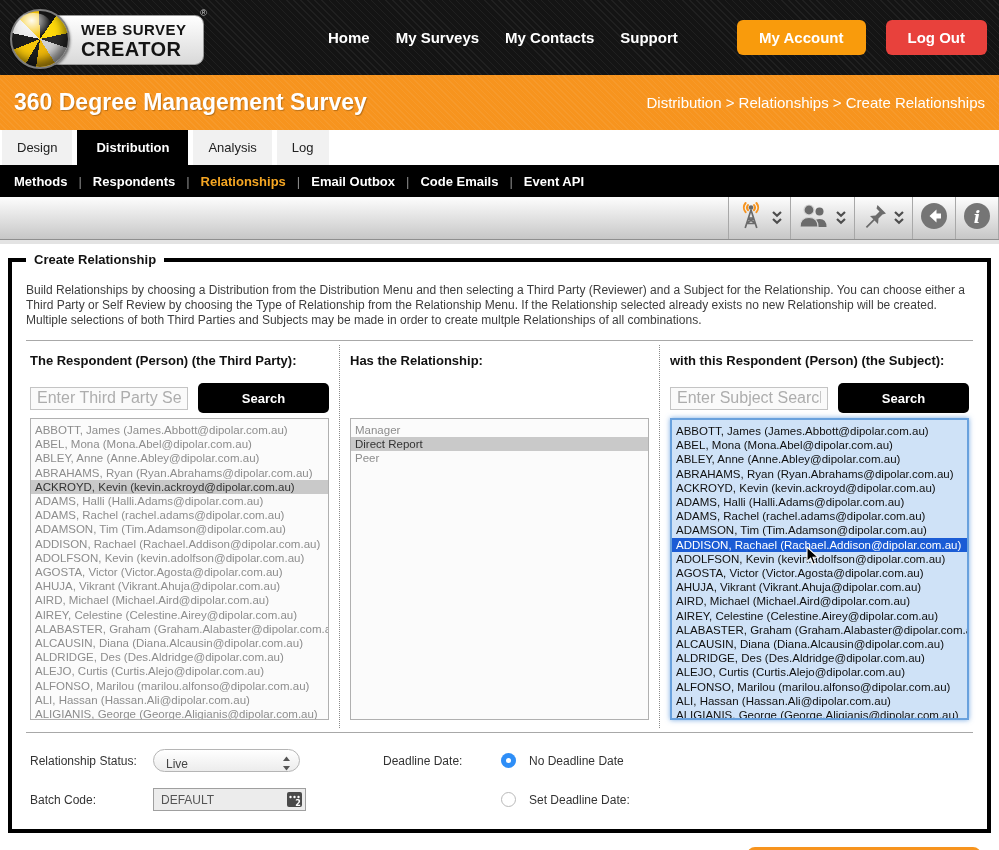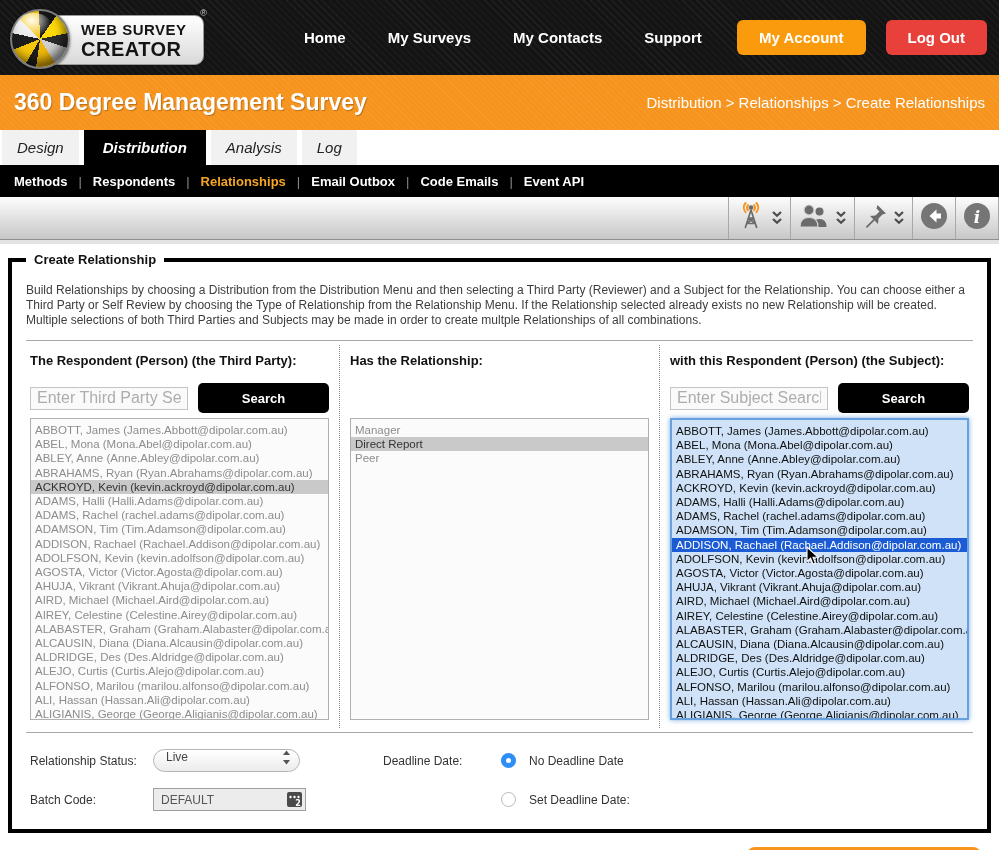--- a/index.html
+++ b/index.html
@@ -23,39 +23,39 @@
     border-radius:50%; background:radial-gradient(ellipse at 45% 30%, rgba(255,255,255,.95), rgba(255,255,255,0) 70%);
   }
   .logo-plate {
     position:absolute; left:40px; top:12px; width:158px; height:50px; border-radius:9px;
     background:linear-gradient(#ffffff,#d9d9d9); border:1px solid #9a9a9a;
     padding:5px 10px 4px 34px; color:#141414;
   }
   .logo-plate .l1 { font-size:15px; font-weight:bold; letter-spacing:.5px; line-height:18px; }
   .logo-plate .l2 { font-size:20px; font-weight:bold; letter-spacing:.5px; line-height:20px; }
   .logo-plate .reg { position:absolute; right:-4px; top:-8px; font-size:9px; color:#cfcfcf; }
-  .topnav { display:flex; gap:42px; margin-left:88px;text-align:center; }
+  .topnav { display:flex; gap:26px; margin-left:112px;text-align:center; }
   .topnav a { color:#fff; font-size:15px; font-weight:bold; text-decoration:none; cursor:pointer; }
   .topbtns { margin-left:auto; display:flex; gap:20px; }
   .btn { border:none; border-radius:6px; padding:9px 22px; font-size:15px; font-weight:bold; color:#fff; cursor:pointer; font-family:inherit; }
   .btn-account { background:#f99b0c; }
   .btn-logout { background:#e8413c; }
 
   
   .banner {
     height:55px; background:#f7941e;
     background-image:repeating-linear-gradient(45deg, rgba(255,255,255,.06) 0 1px, transparent 1px 4px);
     display:flex; align-items:center; padding:0 14px;
   }
   .banner h1 { color:#fff; font-size:23px; font-weight:bold; text-shadow:1px 1px 1px rgba(0,0,0,.25); }
   .breadcrumb { margin-left:auto; color:#fff; font-size:15px; }
 
   
   .tabrow { height:35px; background:#fff; display:flex; align-items:stretch; padding-left:2px; }
-  .tab { display:flex; align-items:center; padding:0 15px; font-size:15px; color:#222; background:#f1f1f1; margin-right:5px; cursor:pointer;font-style:italic; }
+  .tab { display:flex; align-items:center; padding:0 15px; font-size:13px; color:#222; background:#f1f1f1; margin-right:5px; cursor:pointer; }
   .tab.active { background:#000; color:#fff; font-weight:bold; padding:0 19px; }
 
   
   .subnav { height:32px; background:#000; display:flex; align-items:center; padding:0 14px; }
   .subnav-item { color:#fff; font-size:13px; font-weight:bold; cursor:pointer; }
   .subnav-item.active { color:#f5a623; }
   .subnav-item:not(:last-child)::after { content:"|"; color:#8a8a8a; font-weight:normal; margin:0 11px; }
 
   
   .toolbar {
@@ -100,21 +100,21 @@
   .cursor { position:absolute; left:134px; top:126px; z-index:5; pointer-events:none; }
 
   
   .controls {
     padding:12px 18px 18px; display:grid;
     grid-template-columns:123px 230px 118px 1fr; row-gap:16px; align-items:center;
     font-size:12px; color:#333;
   }
   .pill {
     width:147px; height:23px; border:1px solid #b5b5b5; border-radius:12px;
-    background:linear-gradient(#ffffff,#ececec); display:flex; align-items:flex-start;
+    background:linear-gradient(#ffffff,#ececec); display:flex; align-items:flex-end;
     padding:0 8px 0 12px; color:#444; cursor:pointer;
   }
   .pill .stepper { margin-left:auto; display:flex; }
   .batch {
     width:153px; height:23px; border:1px solid #9f9f9f; background:#ececec;
     display:flex; align-items:center; padding:0 2px 0 7px; color:#555; position:relative; cursor:text;
   }
   .batch .bicon { margin-left:auto; display:flex; cursor:pointer; }
   .radio-row { display:flex; align-items:center; gap:13px; }
   .radio { width:15px; height:15px; border-radius:50%; display:inline-block; position:relative; cursor:pointer; flex:0 0 auto; }

